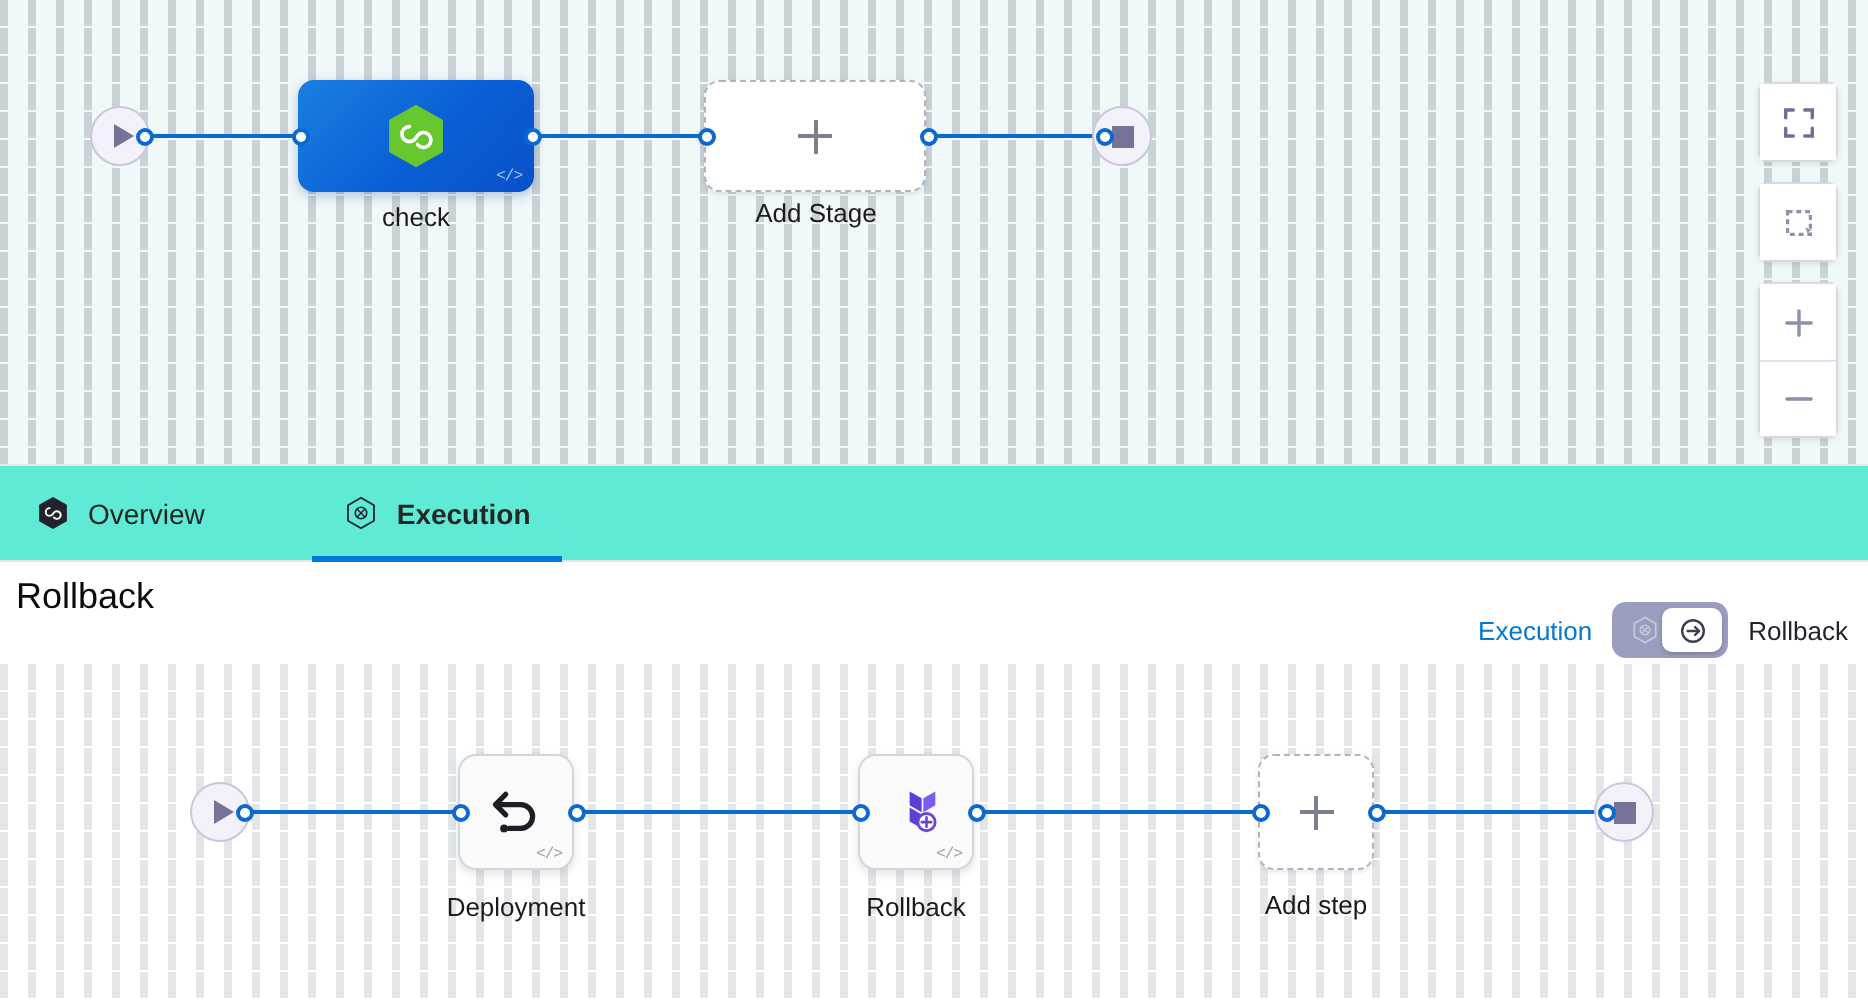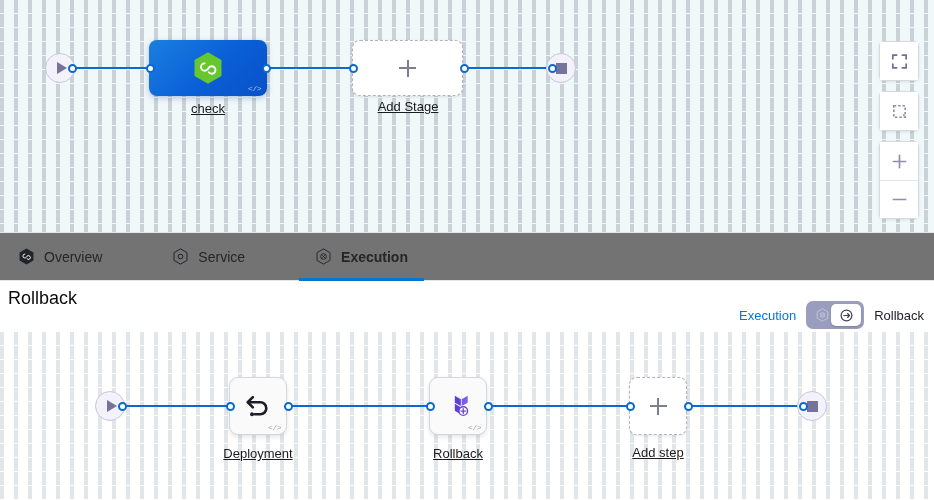--- a/index.html
+++ b/index.html
@@ -80,21 +80,21 @@
     position:absolute; left:50%; top:50%; transform: translate(-50%,-50%);
     width: 30px; height: 33px;
   }
   .code-mark {
     position: absolute; right: 6px; bottom: 3px;
     font-size: 8px; color: #9fc7f2; font-family: "Liberation Mono", monospace;
     letter-spacing: -0.5px;
   }
   .node-label {
     position: absolute; text-align: center; font-size: 13px; color: #1b1b1d;
-    line-height: 19px; width: 160px; z-index: 4; text-decoration: underline;
+    line-height: 19px; width: 160px; z-index: 4;
   }
 
   
   .add-node {
     position: absolute; background: #fff; border: 1.6px dashed #b0b3bf;
     border-radius: 8px; display:flex; align-items:center; justify-content:center;
     box-shadow: 0 1px 3px rgba(0,0,0,.10); z-index: 4;
   }
   .plus {
     position: relative; width: 17px; height: 17px;
@@ -110,21 +110,21 @@
     position: absolute; width: 58px; height: 58px; border-radius: 9px;
     background: #fafafa; border: 1px solid #d4d6dd;
     box-shadow: 0 2px 5px rgba(0,0,0,.11);
     display:flex; align-items:center; justify-content:center; z-index: 4;
   }
   .step-node .code-mark { color: #9b9fae; right:5px; bottom:2px; }
 
   
   .tabbar {
     position: absolute; left:0; top: 232px; width: 934px; height: 48px;
-    background: #737373; border-top: 1px solid #e3e7ea;
+    background: #5eead4; border-top: 1px solid #e3e7ea;
     box-shadow: 0 1px 0 #e3e7ea;
     display:flex; align-items: center; z-index: 10;
   }
   .tab {
     height: 48px; display:flex; align-items:center; gap: 9px;
     padding: 0 16px; cursor: pointer; position: relative;
     font-size: 14px; color: #262626;
   }
   .tab .tab-label { white-space: nowrap; }
   .tab.active .tab-label { font-weight: bold; }
@@ -259,27 +259,20 @@
 
   <div class="tabbar">
     <div class="tab" style="padding-left:18px;">
       <svg class="tab-ico" viewBox="0 0 34 38">
         <path d="M17 1 L32.5 9.8 L32.5 28.2 L17 37 L1.5 28.2 L1.5 9.8 Z" fill="#22222c"></path>
         <path d="M13.2 13.6 a4.3 4.3 0 1 0 0 8.6 a4.3 4.3 0 0 0 3.3-1.6 l1.4-1.9 a4.3 4.3 0 1 1 0 5.2" fill="none" stroke="#ffffff" stroke-width="2.1" stroke-linecap="round"></path>
       </svg>
       <span class="tab-label">Overview</span>
     </div>
 
-    <div class="tab" style="margin-left:38px;">
-      <svg class="tab-ico" viewBox="0 0 34 38">
-        <path d="M17 2 L31.5 10.3 L31.5 27.7 L17 36 L2.5 27.7 L2.5 10.3 Z" fill="none" stroke="#22222c" stroke-width="2.2"></path>
-        <circle cx="17" cy="19" r="5.2" fill="none" stroke="#22222c" stroke-width="2.2"></circle>
-      </svg>
-      <span class="tab-label">Service</span>
-    </div>
 
 
     <div class="tab active" style="margin-left:38px;">
       <svg class="tab-ico" viewBox="0 0 34 38">
         <path d="M17 2 L31.5 10.3 L31.5 27.7 L17 36 L2.5 27.7 L2.5 10.3 Z" fill="none" stroke="#22222c" stroke-width="2"></path>
         <circle cx="17" cy="19" r="6.4" fill="none" stroke="#22222c" stroke-width="1.8"></circle>
         <path d="M12 14 L22 24 M22 14 L12 24" stroke="#22222c" stroke-width="1.6"></path>
       </svg>
       <span class="tab-label">Execution</span>
     </div>

